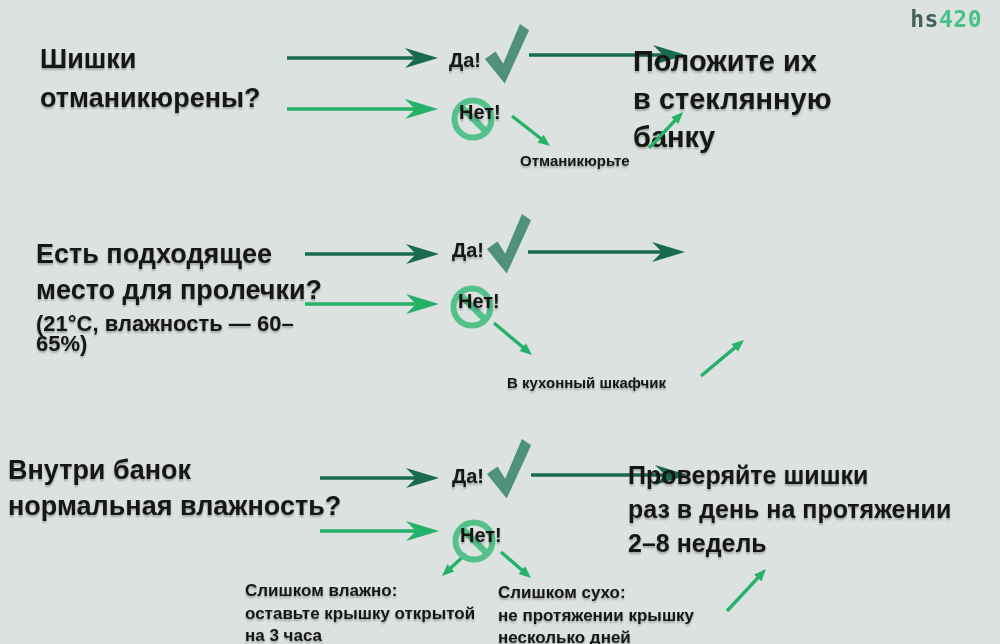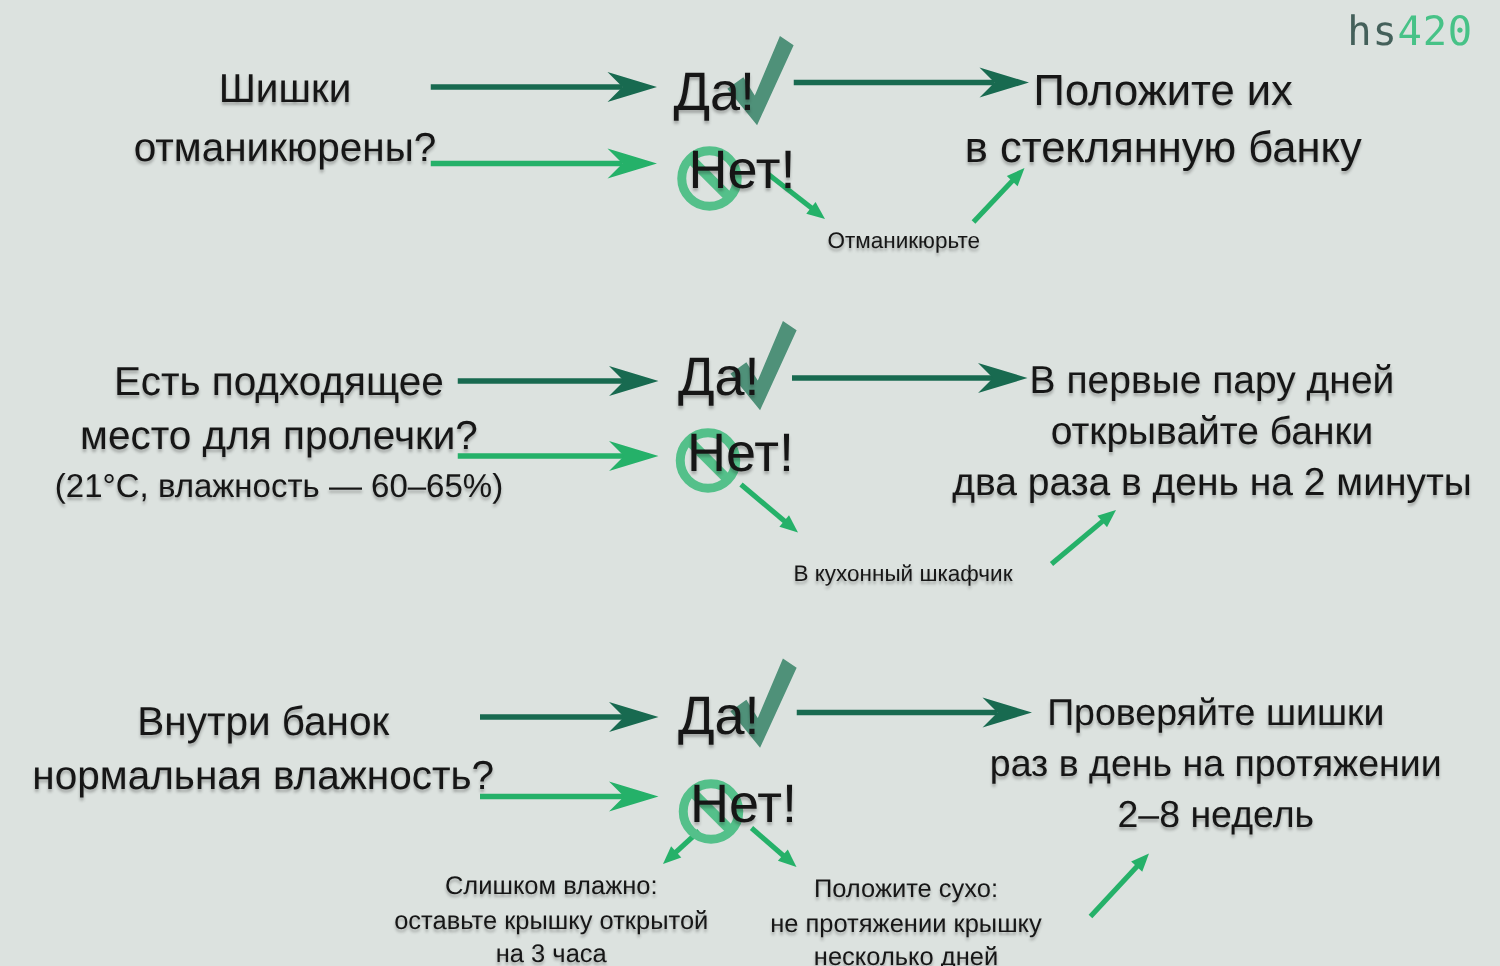--- a/index.html
+++ b/index.html
@@ -2,32 +2,32 @@
 <html style="--bg: #dce2df; --text: #161616; --arrow_dark: #186a50; --arrow_green: #25b169; --check: #4f9179; --ring: #54c08a; --logo_hs: #44605a; --logo_420: #47c287;"><head>
 <meta charset="utf-8">
 <style>
   html,body{margin:0;padding:0;}
   #canvas{
     position:relative; width:1000px; height:644px;
     background:var(--bg,#dce2df); overflow:hidden;
     font-family:"Liberation Sans", sans-serif;
     color:var(--text,#161616);
   }
-  .txt{ position:absolute; font-weight:normal; text-align:center;
+  .txt{ position:absolute; font-weight:bold; 
         text-shadow:0 2px 2px rgba(30,30,30,0.30); }
   .big{ font-size:27px; line-height:39px; }
   .ans{ font-size:26px; line-height:34px; }
-  .lbl{ font-size:36px; line-height:27px; z-index:2; }
+  .lbl{ font-size:20px; line-height:27px; z-index:2; }
   .med{ font-size:15px; line-height:21px; }
   .small{ font-size:17px; line-height:22.5px;margin-top:11px; }
   .note{ font-size:22px; line-height:20px; margin-top:6px; }
   .mark{ position:absolute; z-index:1; }
   .arrow{ position:absolute; }
-  .logo{ position:absolute; top:6px; right:18px; font-size:27px;
-         font-weight:normal; letter-spacing:0.5px; text-shadow:none;
+  .logo{ position:absolute; top:6px; right:18px; font-size:23px;
+         font-weight:bold; letter-spacing:0.5px; text-shadow:none;
          font-family:"DejaVu Sans Mono", monospace; }
   .logo .p1{ color:var(--logo_hs,#44605a); }
   .logo .p2{ color:var(--logo_420,#47c287); }
   svg line.dk{ stroke:var(--arrow_dark,#186a50); }
   svg polygon.dk{ fill:var(--arrow_dark,#186a50); }
   svg line.gr{ stroke:var(--arrow_green,#25b169); }
   svg polygon.gr{ fill:var(--arrow_green,#25b169); }
   svg .chk{ fill:var(--check,#4f9179); }
   svg .ring{ stroke:var(--ring,#54c08a); fill:none; }
 </style>
@@ -102,25 +102,20 @@
   <svg class="mark" style="left:484px;top:211px" width="50" height="64" viewBox="0 0 62 84">
     <polygon class="chk" points="28,82 2,50 16,40 26,56 48,4 60,12"></polygon>
   </svg>
   <div class="txt lbl" style="left:452px;top:237px">Да!</div>
 
   <svg class="arrow" style="left:528px;top:240px" width="158" height="24">
     <line class="dk" x1="0" y1="12" x2="134" y2="12" stroke-width="3.6"></line>
     <polygon class="dk" points="157,12 124,2 134,12 124,22"></polygon>
   </svg>
 
-  <div class="txt ans" style="left:622px;top:236px;width:372px">
-    <div>В первые пару дней</div>
-    <div>открывайте банки</div>
-    <div>два раза в день на 2 минуты</div>
-  </div>
 
   <svg class="arrow" style="left:305px;top:292px" width="135" height="24">
     <line class="gr" x1="0" y1="12" x2="111" y2="12" stroke-width="3.6"></line>
     <polygon class="gr" points="134,12 101,2 111,12 101,22"></polygon>
   </svg>
 
   <svg class="mark" style="left:449px;top:284px" width="46" height="46" viewBox="0 0 46 46">
     <circle class="ring" cx="23" cy="23" r="18.5" stroke-width="6"></circle>
     <line class="ring" x1="10.5" y1="10" x2="35" y2="34.5" stroke-width="6.5"></line>
   </svg>
@@ -131,21 +126,21 @@
     <polygon class="gr" points="42,36 29.6,32.1 36,24.5"></polygon>
   </svg>
 
   <div class="txt med" style="left:507px;top:372px;width:190px">В кухонный шкафчик</div>
 
   <svg class="arrow" style="left:697px;top:334px" width="55" height="46">
     <line class="gr" x1="4" y1="42" x2="40.9" y2="11.1" stroke-width="3.4"></line>
     <polygon class="gr" points="47,6 41,17.5 34.6,9.9"></polygon>
   </svg>
 
-  <div class="txt big" style="left:8px;top:463px;width:335px;line-height:36px">
+  <div class="txt big" style="left:8px;top:452px;width:335px;line-height:36px">
     <div>Внутри банок</div>
     <div>нормальная влажность?</div>
   </div>
 
   <svg class="arrow" style="left:320px;top:466px" width="120" height="24">
     <line class="dk" x1="0" y1="12" x2="96" y2="12" stroke-width="3.6"></line>
     <polygon class="dk" points="119,12 86,2 96,12 86,22"></polygon>
   </svg>
 
   <svg class="mark" style="left:484px;top:436px" width="50" height="64" viewBox="0 0 62 84">
@@ -184,21 +179,21 @@
     <polygon class="gr" points="34,30 21.6,25.9 28.2,18.3"></polygon>
   </svg>
 
   <div class="txt small" style="left:245px;top:569px;width:245px">
     <div>Слишком влажно:</div>
     <div>оставьте крышку открытой</div>
     <div>на 3 часа</div>
   </div>
 
   <div class="txt small" style="left:498px;top:571px;width:212px">
-    <div>Положите сухо:</div>
+    <div>Слишком сухо:</div>
     <div>не протяжении крышку</div>
     <div>несколько дней</div>
   </div>
 
   <svg class="arrow" style="left:722px;top:561px" width="52" height="56">
     <line class="gr" x1="5" y1="50" x2="38.6" y2="13.9" stroke-width="3.4"></line>
     <polygon class="gr" points="44,8 39.5,20.2 32.1,13.4"></polygon>
   </svg>
 
 </div>

